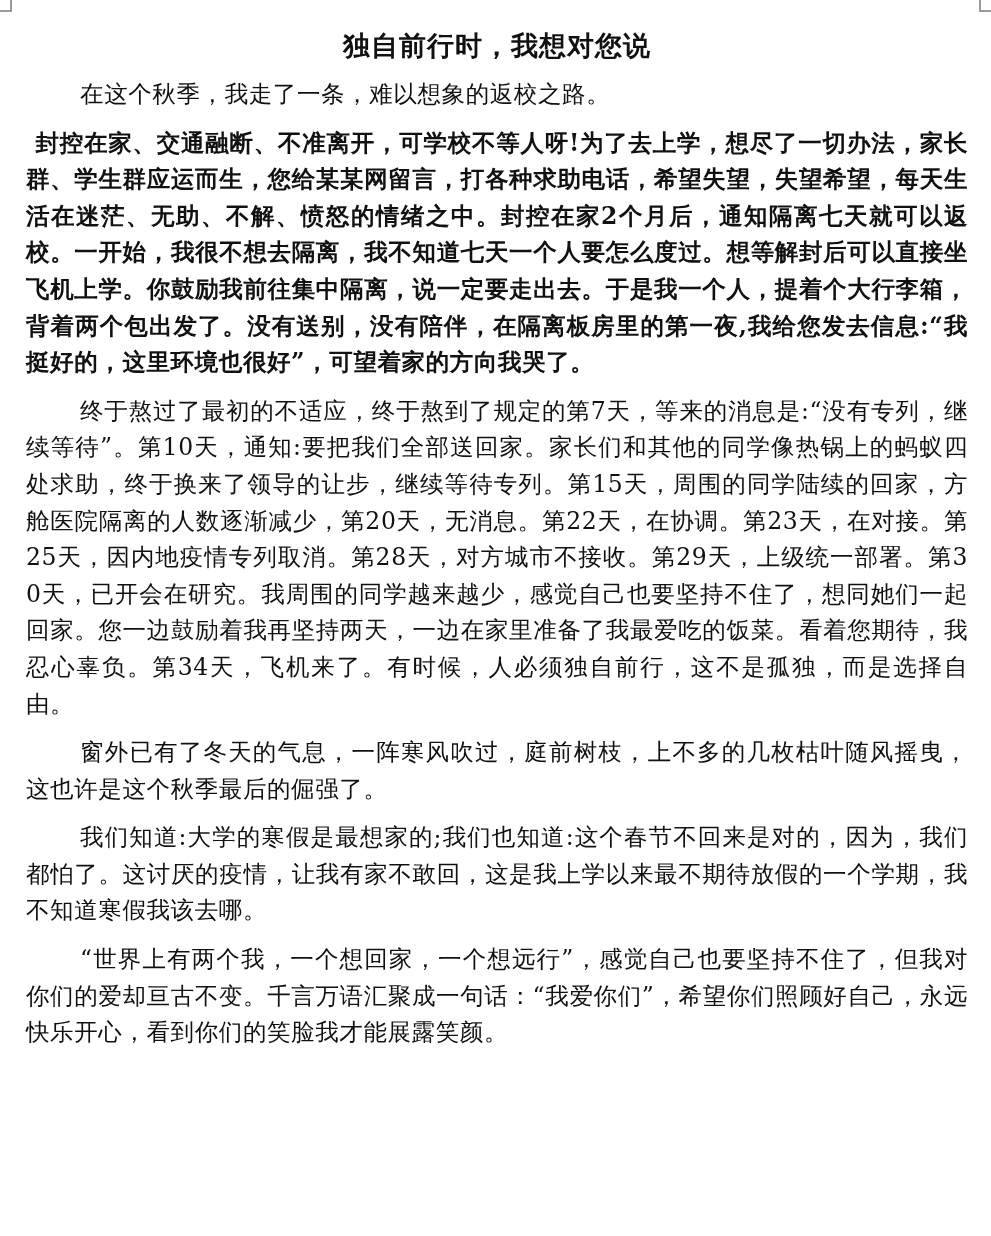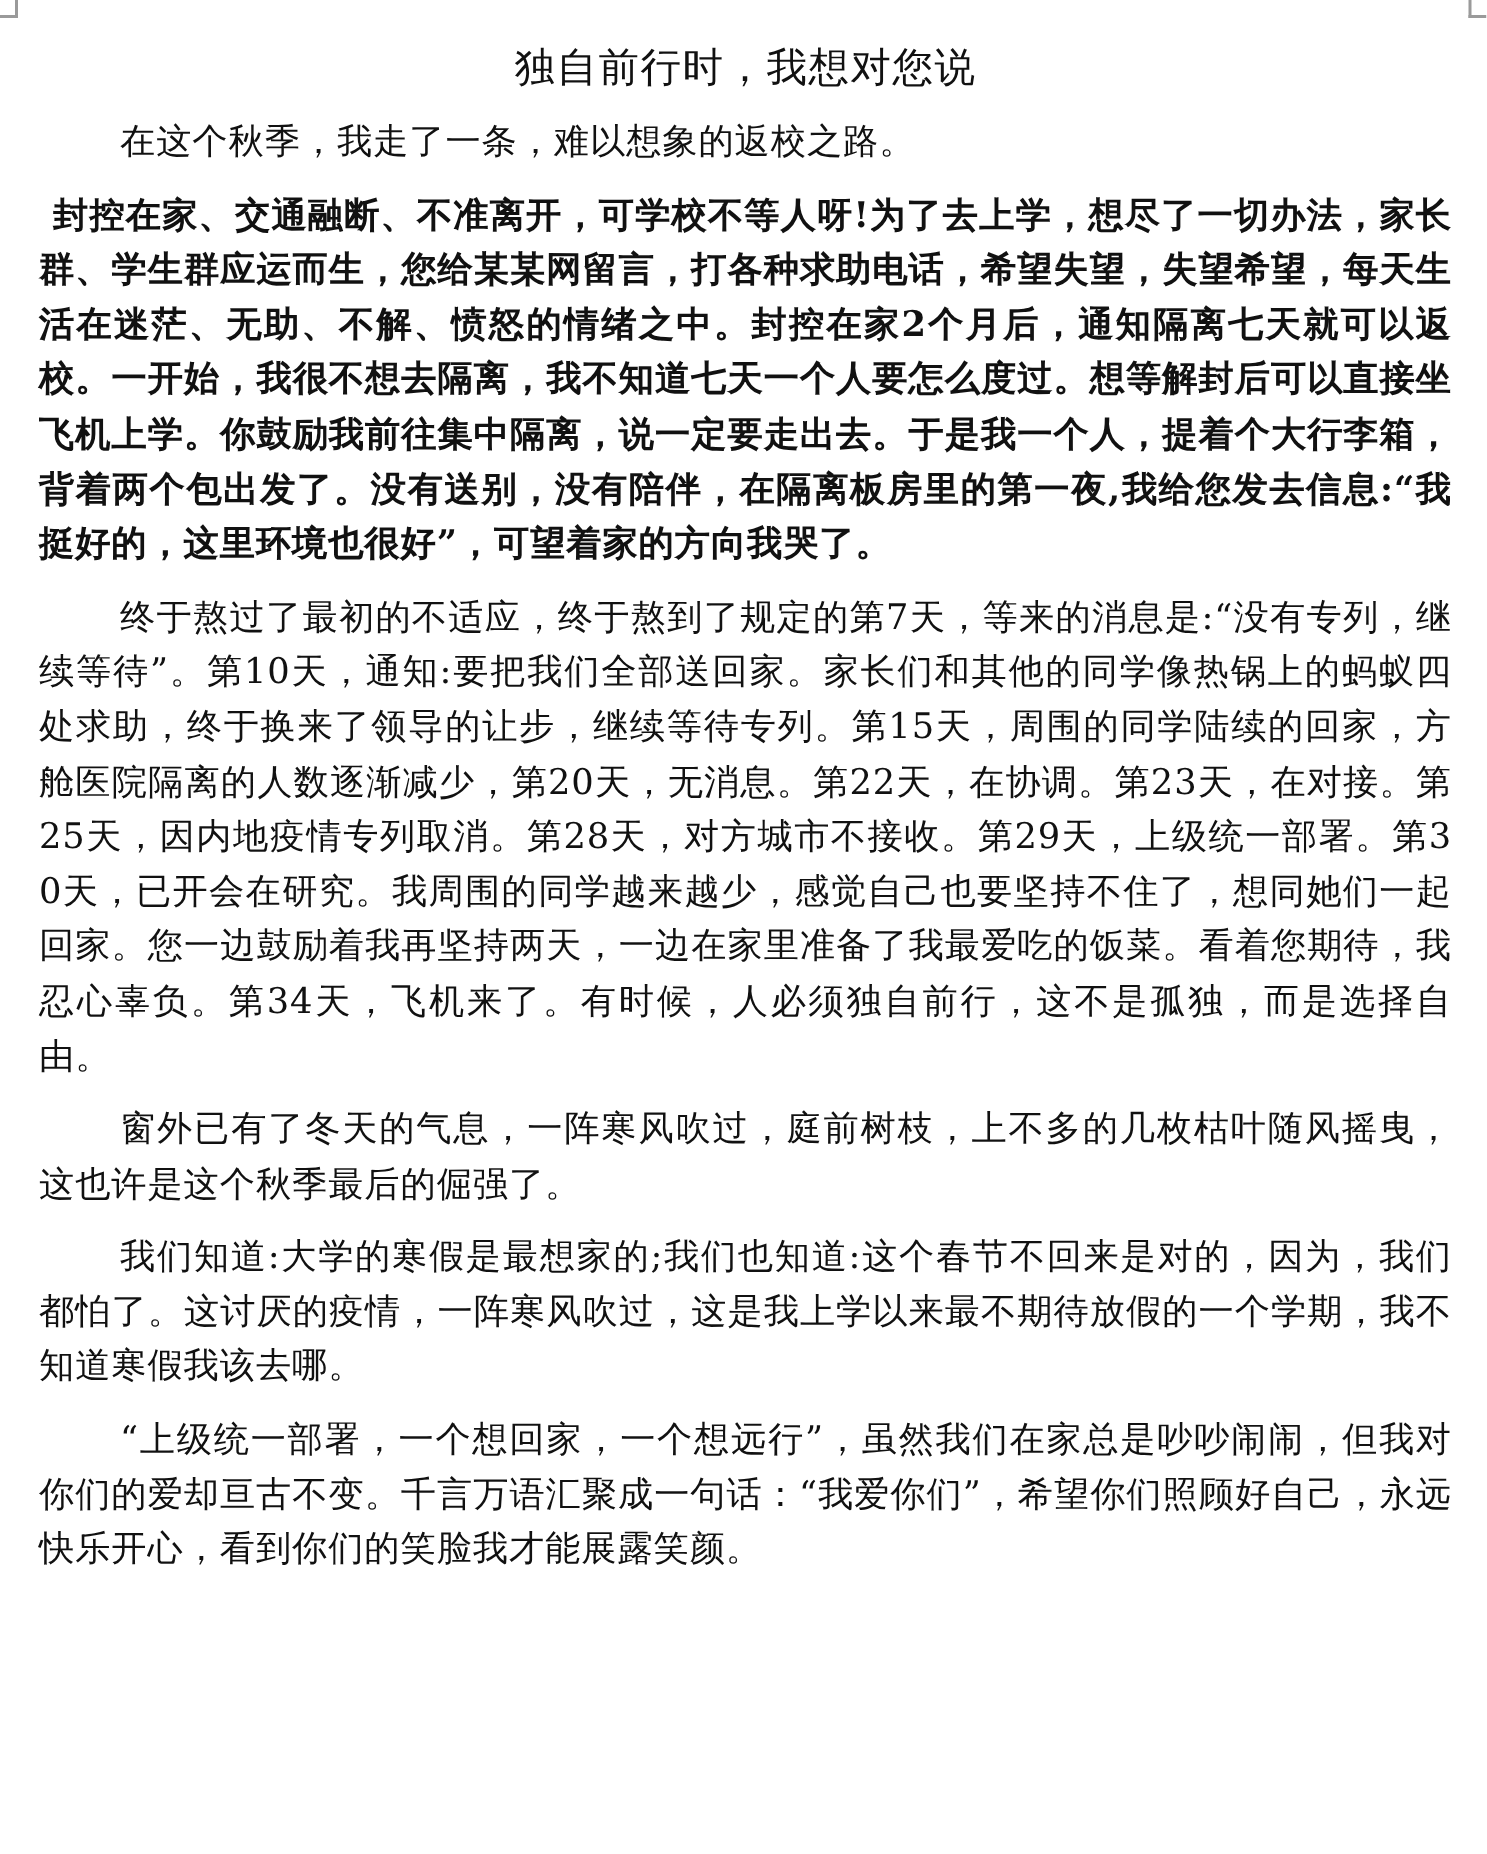--- a/index.html
+++ b/index.html
@@ -36,21 +36,21 @@
       position: absolute;
       left: 14px;
       top: 28px;
       width: 966px;
     }
     .doc-title {
       text-align: center;
       font-size: 27px;
       line-height: 36px;
       margin: 0 0 10px 0;
-      font-weight: normal;
+      font-weight: bold;
       letter-spacing: 1px;
     }
     .para {
       font-size: 23.5px;
       line-height: 36.6px;
       margin: 12px;
       text-align: justify;
       letter-spacing: 0.6px;
       word-break: break-all;
     }
@@ -67,15 +67,15 @@
 
 <div class="crop-mark tl"></div>
 <div class="crop-mark tr"></div>
 
 <div class="page">
   <h1 class="doc-title">独自前行时，我想对您说</h1>
   <p class="para indent">在这个秋季，我走了一条，难以想象的返校之路。</p>
   <p class="para small-indent">封控在家、交通融断、不准离开，可学校不等人呀!为了去上学，想尽了一切办法，家长群、学生群应运而生，您给某某网留言，打各种求助电话，希望失望，失望希望，每天生活在迷茫、无助、不解、愤怒的情绪之中。封控在家2个月后，通知隔离七天就可以返校。一开始，我很不想去隔离，我不知道七天一个人要怎么度过。想等解封后可以直接坐飞机上学。你鼓励我前往集中隔离，说一定要走出去。于是我一个人，提着个大行李箱，背着两个包出发了。没有送别，没有陪伴，在隔离板房里的第一夜,我给您发去信息:“我挺好的，这里环境也很好”，可望着家的方向我哭了。</p>
   <p class="para indent">终于熬过了最初的不适应，终于熬到了规定的第7天，等来的消息是:“没有专列，继续等待”。第10天，通知:要把我们全部送回家。家长们和其他的同学像热锅上的蚂蚁四处求助，终于换来了领导的让步，继续等待专列。第15天，周围的同学陆续的回家，方舱医院隔离的人数逐渐减少，第20天，无消息。第22天，在协调。第23天，在对接。第25天，因内地疫情专列取消。第28天，对方城市不接收。第29天，上级统一部署。第30天，已开会在研究。我周围的同学越来越少，感觉自己也要坚持不住了，想同她们一起回家。您一边鼓励着我再坚持两天，一边在家里准备了我最爱吃的饭菜。看着您期待，我忍心辜负。第34天，飞机来了。有时候，人必须独自前行，这不是孤独，而是选择自由。</p>
   <p class="para indent">窗外已有了冬天的气息，一阵寒风吹过，庭前树枝，上不多的几枚枯叶随风摇曳，这也许是这个秋季最后的倔强了。</p>
-  <p class="para indent">我们知道:大学的寒假是最想家的;我们也知道:这个春节不回来是对的，因为，我们都怕了。这讨厌的疫情，一阵寒风吹过，这是我上学以来最不期待放假的一个学期，我不知道寒假我该去哪。</p>
-  <p class="para indent">“上级统一部署，一个想回家，一个想远行”，虽然我们在家总是吵吵闹闹，但我对你们的爱却亘古不变。千言万语汇聚成一句话：“我爱你们”，希望你们照顾好自己，永远快乐开心，看到你们的笑脸我才能展露笑颜。</p>
+  <p class="para indent">我们知道:大学的寒假是最想家的;我们也知道:这个春节不回来是对的，因为，我们都怕了。这讨厌的疫情，让我有家不敢回，这是我上学以来最不期待放假的一个学期，我不知道寒假我该去哪。</p>
+  <p class="para indent">“世界上有两个我，一个想回家，一个想远行”，感觉自己也要坚持不住了，但我对你们的爱却亘古不变。千言万语汇聚成一句话：“我爱你们”，希望你们照顾好自己，永远快乐开心，看到你们的笑脸我才能展露笑颜。</p>
 </div>
 
 </body></html>

